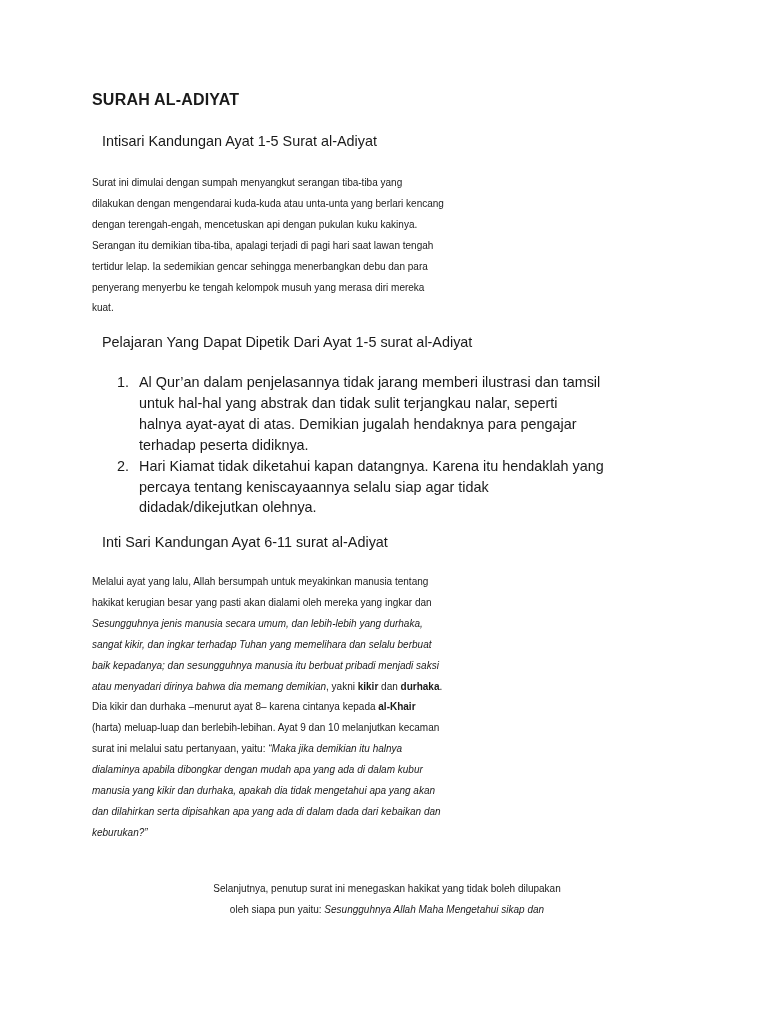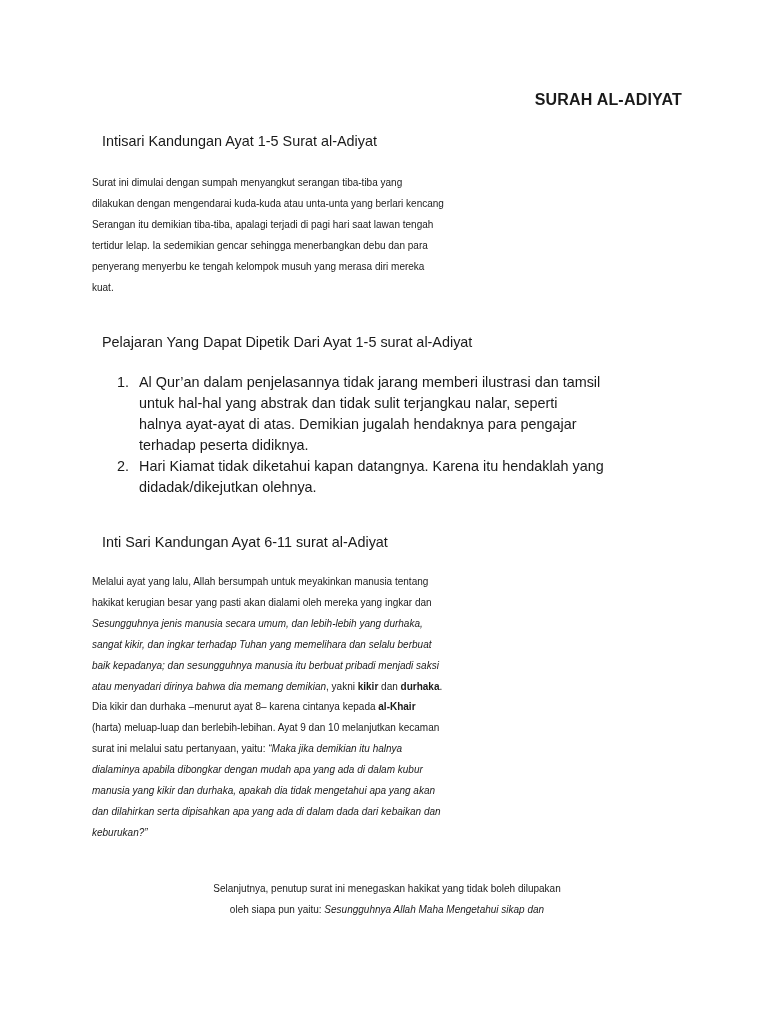--- a/index.html
+++ b/index.html
@@ -3,21 +3,21 @@
 <meta charset="utf-8">
 <style>
   html, body { margin: 0; padding: 0; background: #ffffff; }
   body {
     width: 768px; height: 1024px; overflow: hidden; position: relative;
     font-family: "Liberation Sans", "DejaVu Sans", sans-serif;
     color: #1a1a1a;
   }
   .page { position: absolute; left: 92px; top: 0; width: 590px; }
   .title {
-    position: absolute; left: 0; top: 91px; width: 590px; text-align: right;
+    position: absolute; left: 0; top: 91px; width: 590px; text-align: left;
     font-weight: bold; font-size: 16px; letter-spacing: 0.2px;
   }
   .heading {
     position: absolute; left: 10px; font-size: 14.4px; line-height: 21px;
   }
   .para {
     position: absolute; left: 0; width: 590px; font-size: 10px; line-height: 20.9px;
   }
   .para span { white-space: normal; }
   .ol { position: absolute; left: 0; width: 590px; font-size: 14.4px; line-height: 20.9px; }
@@ -32,39 +32,41 @@
 
 <div class="page">
 
   <div class="title">SURAH AL-ADIYAT</div>
 
   <div class="heading" style="top:131px;">Intisari Kandungan Ayat 1-5 Surat al-Adiyat</div>
 
   <div class="para" style="top:173px;">
     <span class="line">Surat ini dimulai dengan sumpah menyangkut serangan tiba-tiba yang</span>
     <span class="line">dilakukan dengan mengendarai kuda-kuda atau unta-unta yang berlari kencang</span>
+    <span class="line">dengan terengah-engah, mencetuskan api dengan pukulan kuku kakinya.</span>
     <span class="line">Serangan itu demikian tiba-tiba, apalagi terjadi di pagi hari saat lawan tengah</span>
     <span class="line">tertidur lelap. Ia sedemikian gencar sehingga menerbangkan debu dan para</span>
     <span class="line">penyerang menyerbu ke tengah kelompok musuh yang merasa diri mereka</span>
     <span class="line">kuat.</span>
   </div>
 
   <div class="heading" style="top:332px;">Pelajaran Yang Dapat Dipetik Dari Ayat 1-5 surat al-Adiyat</div>
 
   <div class="ol" style="top:372px;">
     <div class="li">
       <span class="num">1.</span>
       <span class="line">Al Qur’an dalam penjelasannya tidak jarang memberi ilustrasi dan tamsil</span>
       <span class="line">untuk hal-hal yang abstrak dan tidak sulit terjangkau nalar, seperti</span>
       <span class="line">halnya ayat-ayat di atas. Demikian jugalah hendaknya para pengajar</span>
       <span class="line">terhadap peserta didiknya.</span>
     </div>
     <div class="li">
       <span class="num">2.</span>
       <span class="line">Hari Kiamat tidak diketahui kapan datangnya. Karena itu hendaklah yang</span>
+      <span class="line">percaya tentang keniscayaannya selalu siap agar tidak</span>
       <span class="line">didadak/dikejutkan olehnya.</span>
     </div>
   </div>
 
   <div class="heading" style="top:532px;">Inti Sari Kandungan Ayat 6-11 surat al-Adiyat</div>
 
   <div class="para" style="top:572px;">
     <span class="line">Melalui ayat yang lalu, Allah bersumpah untuk meyakinkan manusia tentang</span>
     <span class="line">hakikat kerugian besar yang pasti akan dialami oleh mereka yang ingkar dan</span>
     <span class="line i">Sesungguhnya jenis manusia secara umum, dan lebih-lebih yang durhaka,</span>

